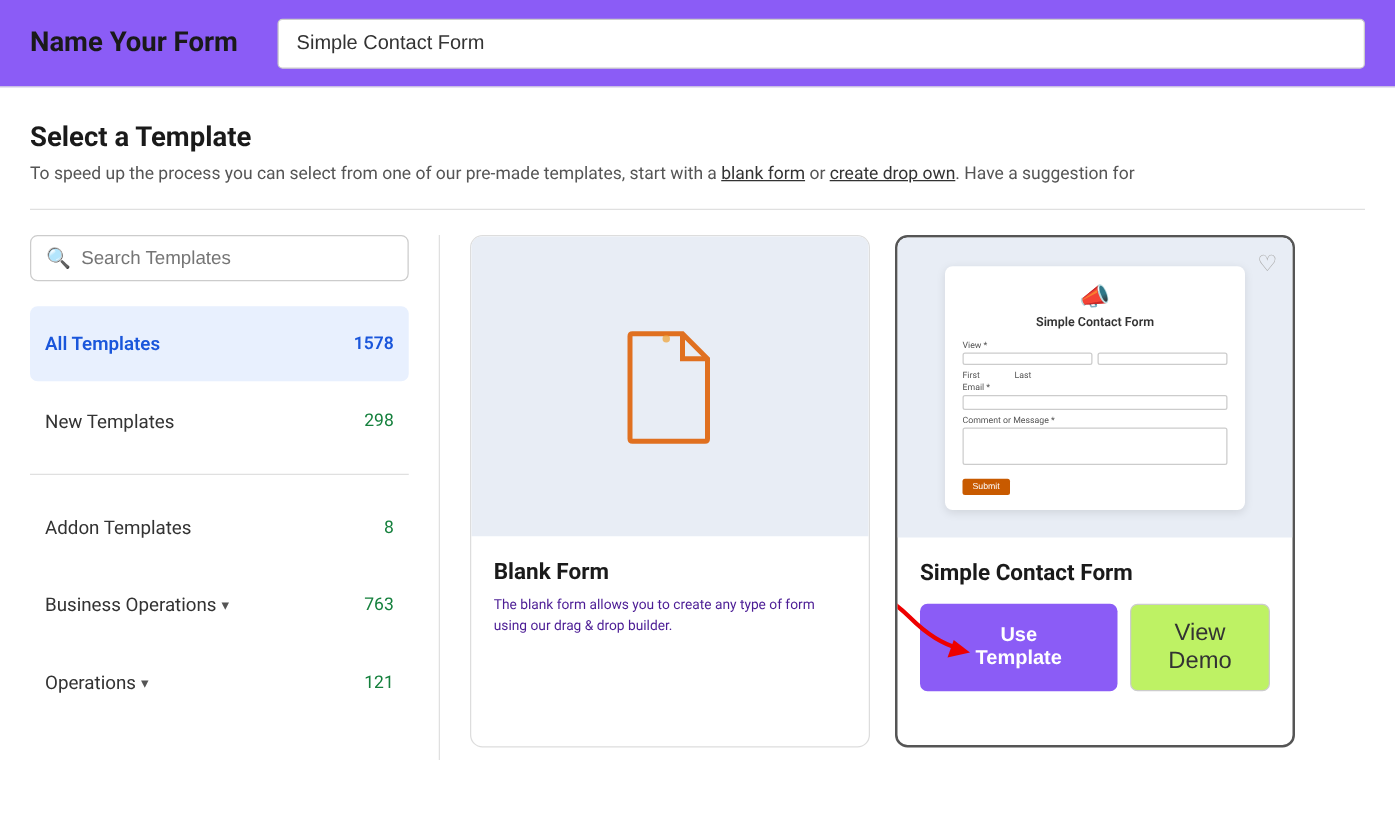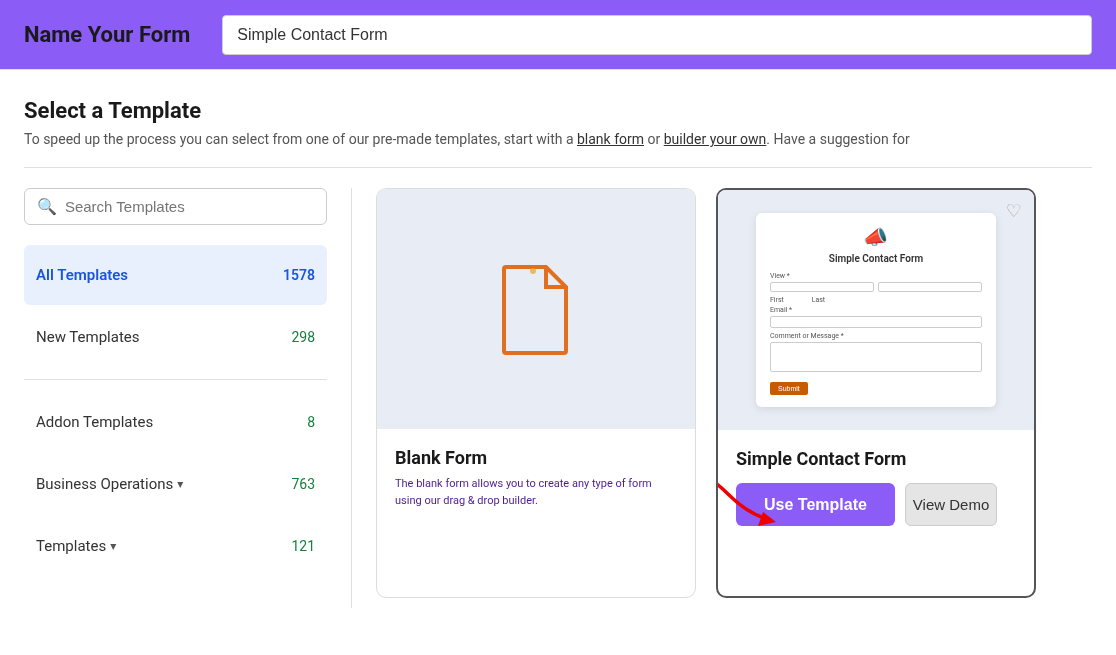--- a/index.html
+++ b/index.html
@@ -270,44 +270,44 @@
       background: #8b5cf6;
       color: #fff;
       border: none;
       border-radius: 6px;
       padding: 12px 28px;
       font-size: 16px;
       font-weight: 600;
       cursor: pointer;
     }
     .btn-view-demo {
-      background: #e5e5e5;
+      background: #bef264;
       color: #333;
       border: 1.5px solid #ccc;
       border-radius: 6px;
       padding: 12px 7px;
-      font-size: 15px;
+      font-size: 19px;
       font-weight: 500;
       cursor: pointer;
     }
 
   </style>
 </head>
 <body>
 
 <div class="header-bar">
   <span class="header-title">Name Your Form</span>
   <input class="header-input" type="text" value="Simple Contact Form" style="">
 </div>
 
 <div class="main-content">
 
   <div class="section-title">Select a Template</div>
   <div class="section-desc">
-    To speed up the process you can select from one of our pre-made templates, start with a <a>blank form</a> or <a>builder your own</a>. Have a suggestion for
+    To speed up the process you can select from one of our pre-made templates, start with a <a>blank form</a> or <a>create drop own</a>. Have a suggestion for
   </div>
   <hr class="divider">
 
   <div class="content-layout">
 
     <div class="sidebar">
       <div class="search-box">
         <span class="search-icon-wrap">🔍</span>
         <input class="search-input" type="text" placeholder="Search Templates" style="">
       </div>
@@ -334,21 +334,21 @@
       <div class="sidebar-item">
         <span class="sidebar-item-label">
           <span>Business Operations</span>
           <span class="chevron">▾</span>
         </span>
         <span class="count">763</span>
       </div>
 
       <div class="sidebar-item">
         <span class="sidebar-item-label">
-          <span>Templates</span>
+          <span>Operations</span>
           <span class="chevron">▾</span>
         </span>
         <span class="count">121</span>
       </div>
     </div>
 
     <div class="templates-area">
 
       <div class="template-card">
         <div class="card-preview">

